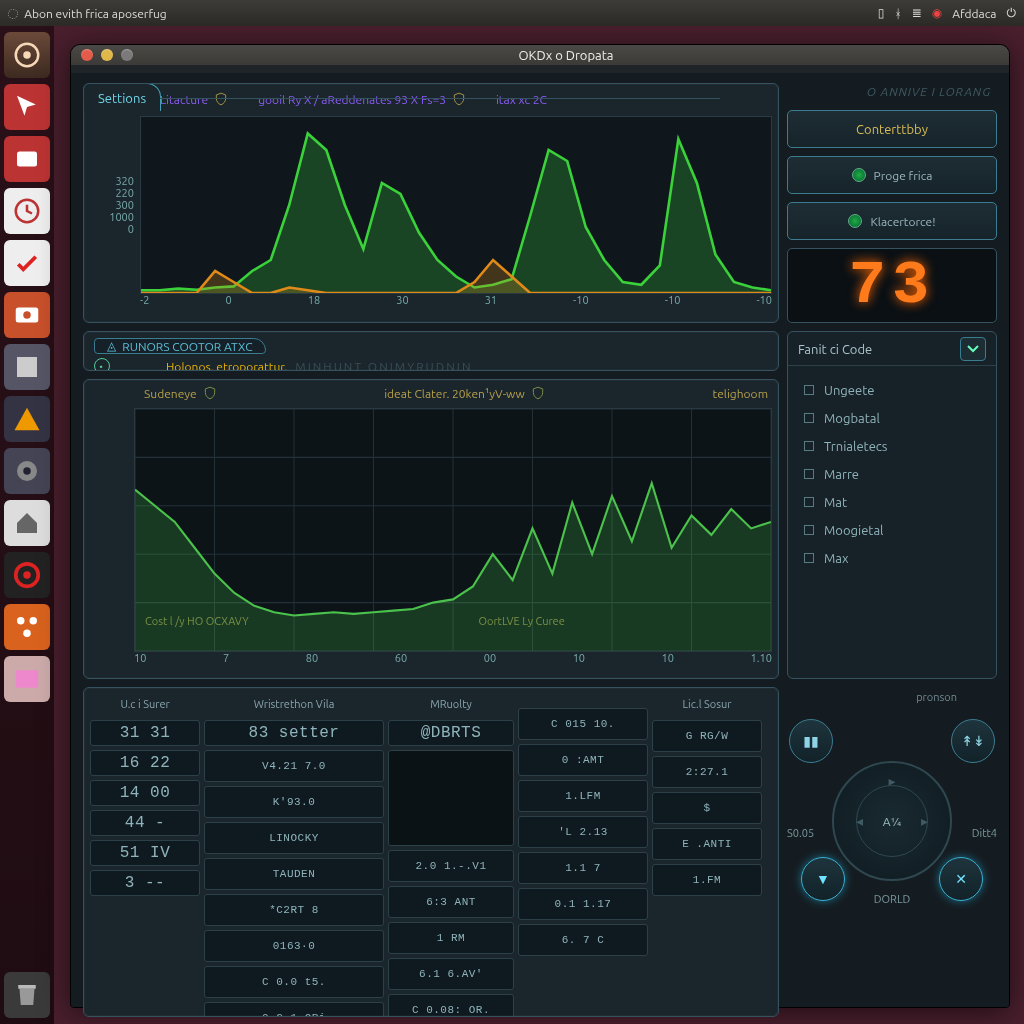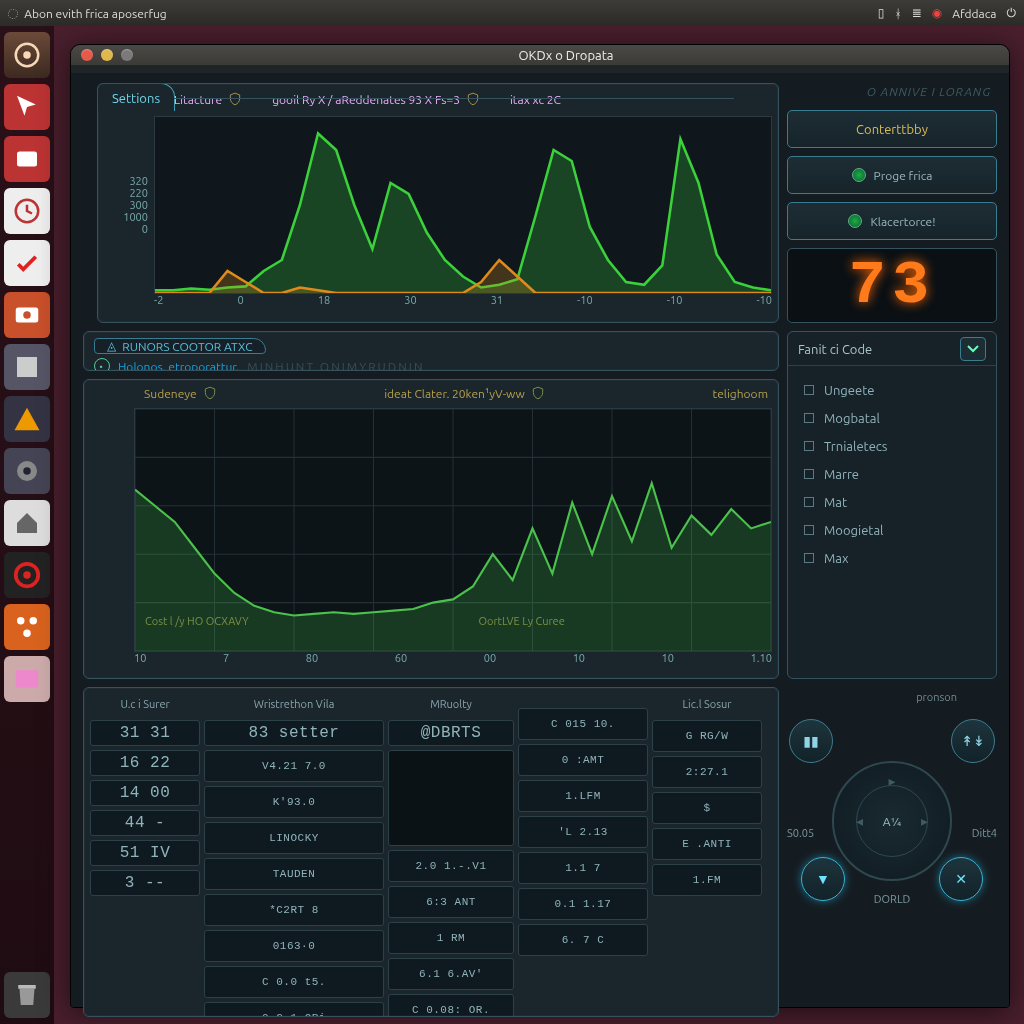--- a/index.html
+++ b/index.html
@@ -28,34 +28,34 @@
 
 .panel { background:#1a252c; border:1px solid #34535f; border-radius:6px; position:relative; overflow:hidden; }
 .panel::before { content:""; position:absolute; inset:0; border-radius:6px; box-shadow:inset 0 0 0 1px rgba(255,255,255,.03); pointer-events:none;}
 
 
 .tab-settings { position:absolute; left:-1px; top:-1px; height:28px; padding:0 14px; background:#1a252c; border:1px solid #43a0b6; border-bottom:none; border-radius:6px 14px 0 0; color:#6fd4e8; font-size:13px; display:flex; align-items:center; z-index:2; }
 .tab-settings::after { content:""; position:absolute; left:100%; top:50%; width:560px; height:1px; background:#34535f; }
 
 
 .chart-wrap { position:relative; margin:32px 6px 6px 6px; height:calc(100% - 40px); }
-.legend-row { position:absolute; left:70px; right:15px; top:-24px; display:flex; gap:30px; color:#f0abfc; font-size:12px; align-items:center; }
+.legend-row { position:absolute; left:70px; right:15px; top:-24px; display:flex; gap:30px; color:#8b5cf6; font-size:12px; align-items:center; }
 .leg-item { display:flex; gap:6px; align-items:center; }
 .shield { width:14px;height:14px; }
 
 .y-axis { position:absolute; left:0; top:0; bottom:20px; width:50px; display:flex; flex-direction:column; justify-content:center; color:#7aa; font-size:11px; text-align:right; padding-right:6px; }
 .x-axis { position:absolute; left:50px; right:0; bottom:0; height:20px; display:flex; justify-content:space-between; color:#7aa; font-size:11px; }
 .plot { position:absolute; left:50px; right:0; top:0; bottom:20px; border:1px solid #2b3a42; background:#0f171c; }
 .plot svg { width:100%; height:100%; display:block; }
 
 
 .strip { grid-column:1; padding:6px 10px; display:flex; flex-direction:column; gap:4px; }
 .strip-tab { display:inline-flex; align-items:center; gap:6px; height:24px; padding:0 12px; border:1px solid #3a7d91; border-radius:5px 16px 5px 5px; color:#5bbfd6; font-size:12px; background:#162029; width:fit-content; }
 .strip-sub { display:flex; align-items:center; gap:8px; color:#9db6bc; font-size:12px; letter-spacing:2px; }
-.strip-sub .lab { letter-spacing:0; color:#0ea5e9; }
+.strip-sub .lab { letter-spacing:0; color:#eab308;margin-left:48px; }
 .dot-icon { width:16px;height:16px;border:1px solid #5c9;border-radius:50%;display:inline-flex;align-items:center;justify-content:center;color:#5c9;font-size:10px;}
 
 
 .panel2 { grid-column:1; }
 .legend2 { position:absolute; left:60px; right:10px; top:6px; display:flex; justify-content:space-between; color:#b7a04a; font-size:12px; }
 .chart2 { position:absolute; left:6px; right:6px; top:28px; bottom:6px; }
 .chart2 .y-axis { width:44px; }
 .chart2 .x-axis { left:44px; }
 .chart2 .plot { left:44px; background:#0c1418; }
 .grid-line { stroke:#233038; stroke-width:1; }
@@ -205,21 +205,21 @@
     <div class="traffic">
       <span class="t-red"></span>
       <span class="t-yel"></span>
       <span class="t-gry"></span>
     </div>
     <div class="title-center">OKDx o Dropata</div>
   </div>
 
   <div class="app-body">
 
-    <div class="panel" style="grid-column:1;grid-row:1;margin-left:14px;">
+    <div class="panel" style="grid-column:1;grid-row:1;">
       <div class="tab-settings">Settions</div>
       <div class="chart-wrap">
         <div class="legend-row">
           <span class="leg-item">
               <span>Litacture</span>
               <svg class="shield" viewBox="0 0 24 24">
                 <path d="M12 2l8 3v6c0 5-3 9-8 11-5-2-8-6-8-11V5z" fill="none" stroke="#b7a04a" stroke-width="1.5"></path>
               </svg>
             </span>
           <span class="leg-item">

